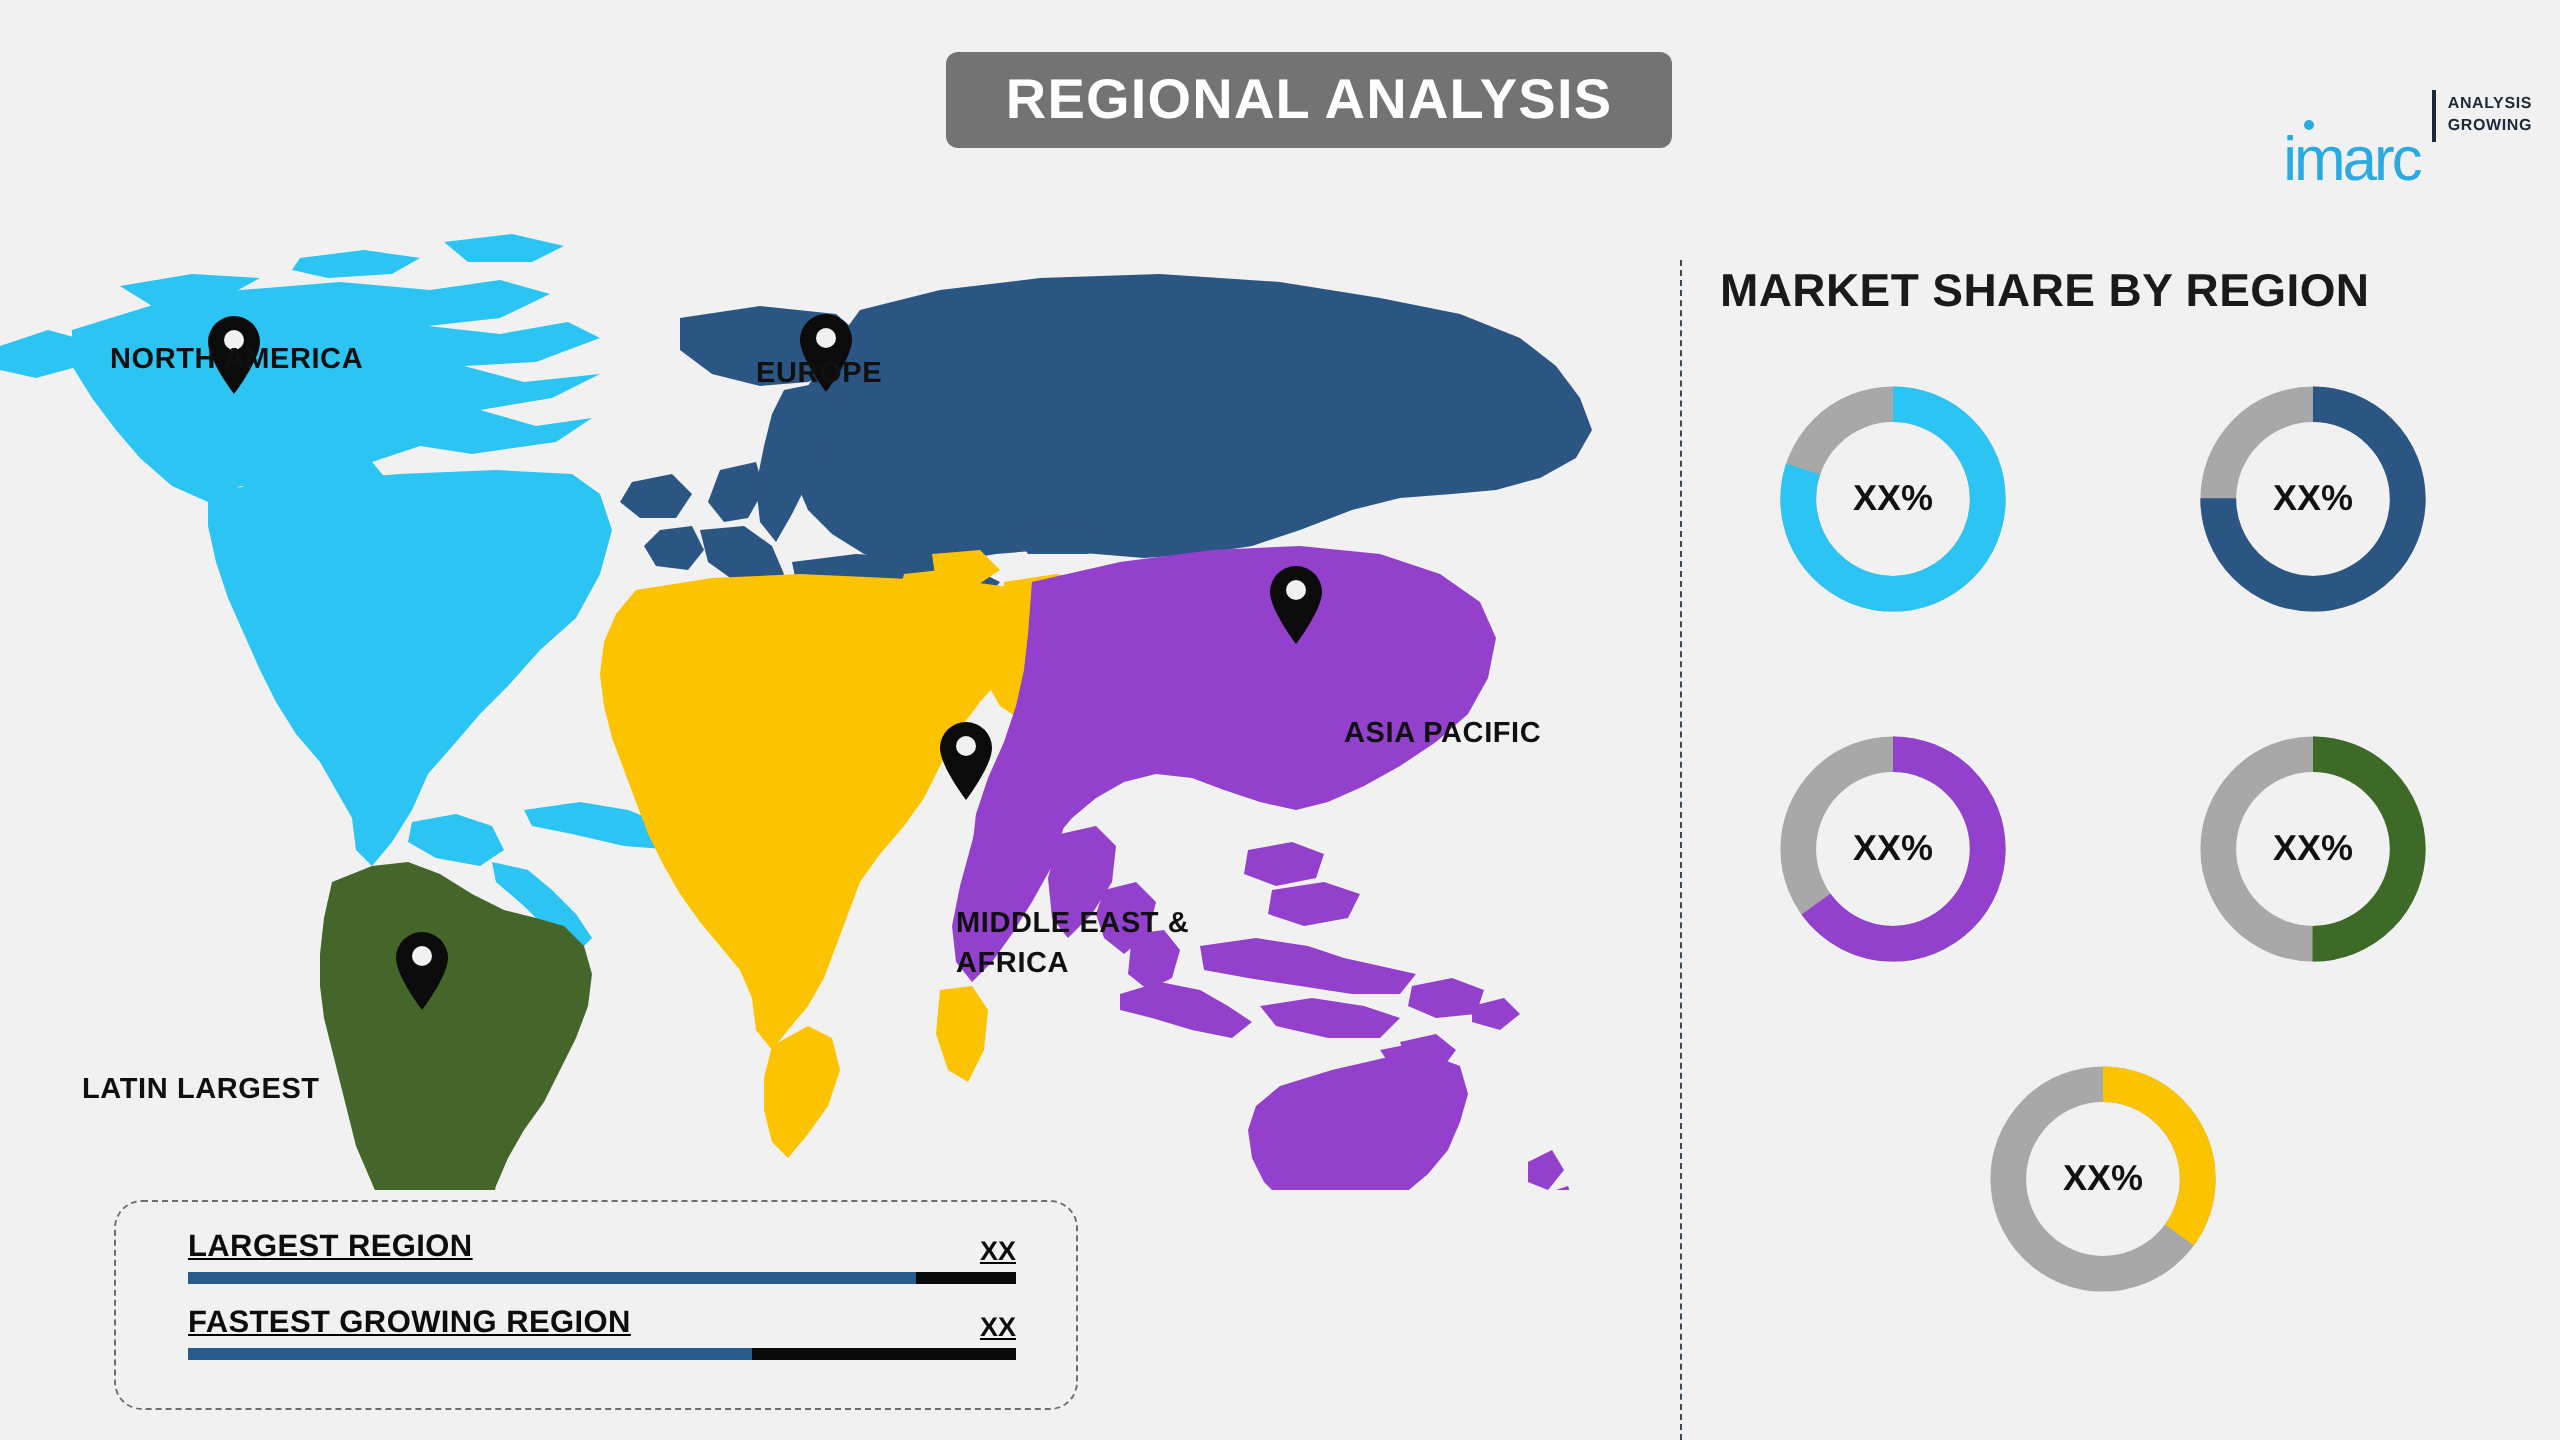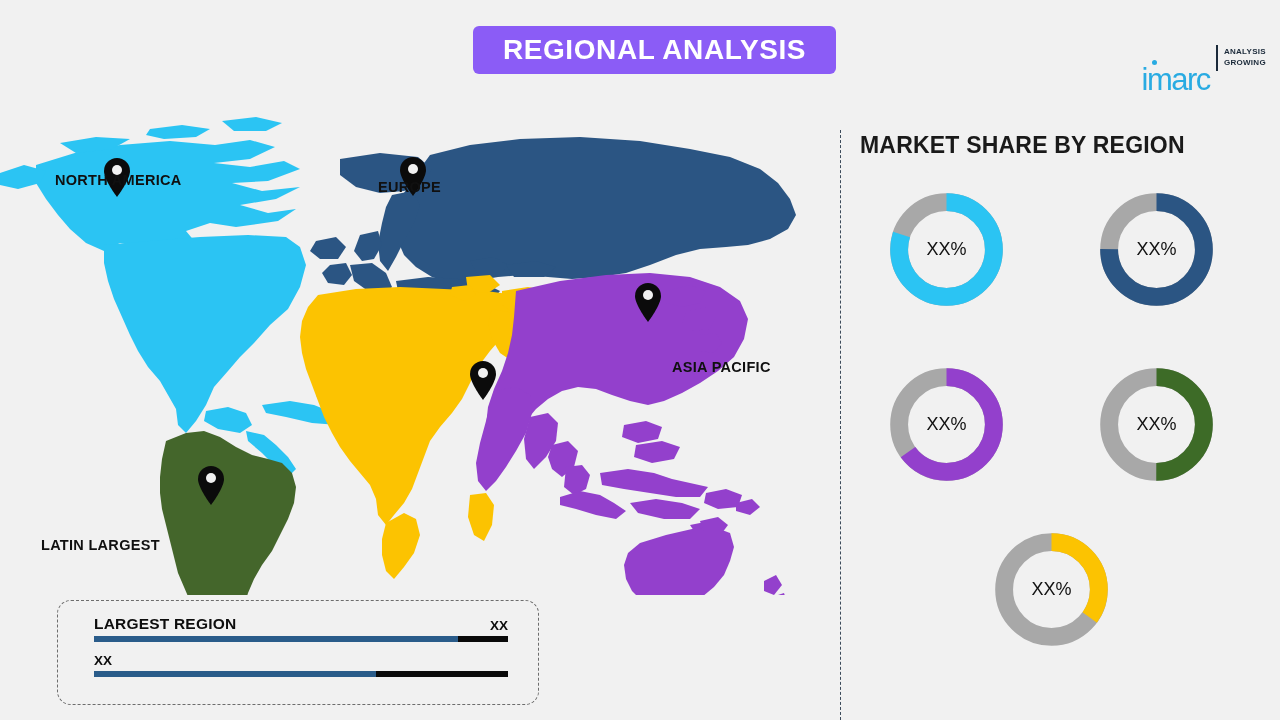--- a/index.html
+++ b/index.html
@@ -8,21 +8,21 @@
     background:#f1f1f1;
     font-family:"Liberation Sans", sans-serif;
     position:relative;
     overflow:hidden;
   }
 
   
   #title-banner{
     position:absolute; left:473px; top:26px;
     width:363px; height:48px;
-    background:#8b5cf6;
+    background:#737373;
     border-radius:6px;
     display:flex; align-items:center; justify-content:center;
   }
   #title-banner .txt{
     color:#ffffff;
     font-size:28px;
     font-weight:bold;
     letter-spacing:.6px;
     white-space:nowrap;
   }
@@ -69,21 +69,21 @@
   }
 
   
   #legend-box{
     position:absolute; left:57px; top:600px;
     width:482px; height:105px;
     border:1.5px dashed #6d6d6d;
     border-radius:14px;
     padding:14px 30px 10px 36px;
   }
-  .legend-row{ margin-bottom:11px; }
+  .legend-row{ margin-bottom:11px;text-decoration:underline; }
   .legend-row:last-child{ margin-bottom:0; }
   .legend-head{
     display:flex; align-items:flex-end; justify-content:space-between;
     margin-bottom:3px;
   }
   .legend-name{
     font-size:15.5px; font-weight:bold; color:#0d0d0d; letter-spacing:.2px;
   }
   .legend-val{
     font-size:13.5px; font-weight:bold; color:#0d0d0d;
@@ -105,21 +105,21 @@
   #donut-grid{
     position:absolute; left:858px; top:178px; width:404px; height:500px;
   }
   .donut{
     position:absolute; width:125px; height:125px;
   }
   .donut svg{ width:125px; height:125px; display:block; }
   .donut .label{
     position:absolute; left:0; top:0; width:125px; height:125px;
     display:flex; align-items:center; justify-content:center;
-    font-size:18px; font-weight:normal; color:#111;
+    font-size:18px; font-weight:bold; color:#111;
   }
   .d0{ left:26px;  top:9px;  }
   .d1{ left:236px; top:9px;  }
   .d2{ left:26px;  top:184px;}
   .d3{ left:236px; top:184px;}
   .d4{ left:131px; top:349px;}
 </style>
 </head>
 <body>
 
@@ -232,37 +232,40 @@
     </g>
     <g>
       <path fill="#0b0b0b" d="M211,371 a13,13 0 0,1 13,13 c0,9 -13,26 -13,26 c0,0 -13,-17 -13,-26 a13,13 0 0,1 13,-13 Z"></path>
       <circle cx="211" cy="383" r="5" fill="#f1f1f1"></circle>
     </g>
   </svg>
 
   <div class="region-label" style="left:55px;  top:32px;">NORTH AMERICA</div>
   <div class="region-label" style="left:378px; top:39px;">EUROPE</div>
   <div class="region-label" style="left:672px; top:219px;">ASIA PACIFIC</div>
+  <div class="region-label" style="left:478px; top:314px;">MIDDLE EAST &amp;
+AFRICA</div>
   <div class="region-label" style="left:41px;  top:397px;">LATIN LARGEST</div>
 </div>
 
 <div id="legend-box">
 
   <div class="legend-row">
     <div class="legend-head">
       <span class="legend-name">LARGEST REGION</span>
       <span class="legend-val">XX</span>
     </div>
     <div class="legend-bar" style="background: rgb(10, 10, 10);">
       <div class="fill" id="fill0" style="width: 88%; background: rgb(42, 92, 138);"></div>
     </div>
   </div>
 
   <div class="legend-row">
     <div class="legend-head">
+      <span class="legend-name">FASTEST GROWING REGION</span>
       <span class="legend-val">XX</span>
     </div>
     <div class="legend-bar" style="background: rgb(10, 10, 10);">
       <div class="fill" id="fill1" style="width: 68%; background: rgb(42, 92, 138);"></div>
     </div>
   </div>
 
 </div>
 
 <div id="right-title">MARKET SHARE BY REGION</div>

